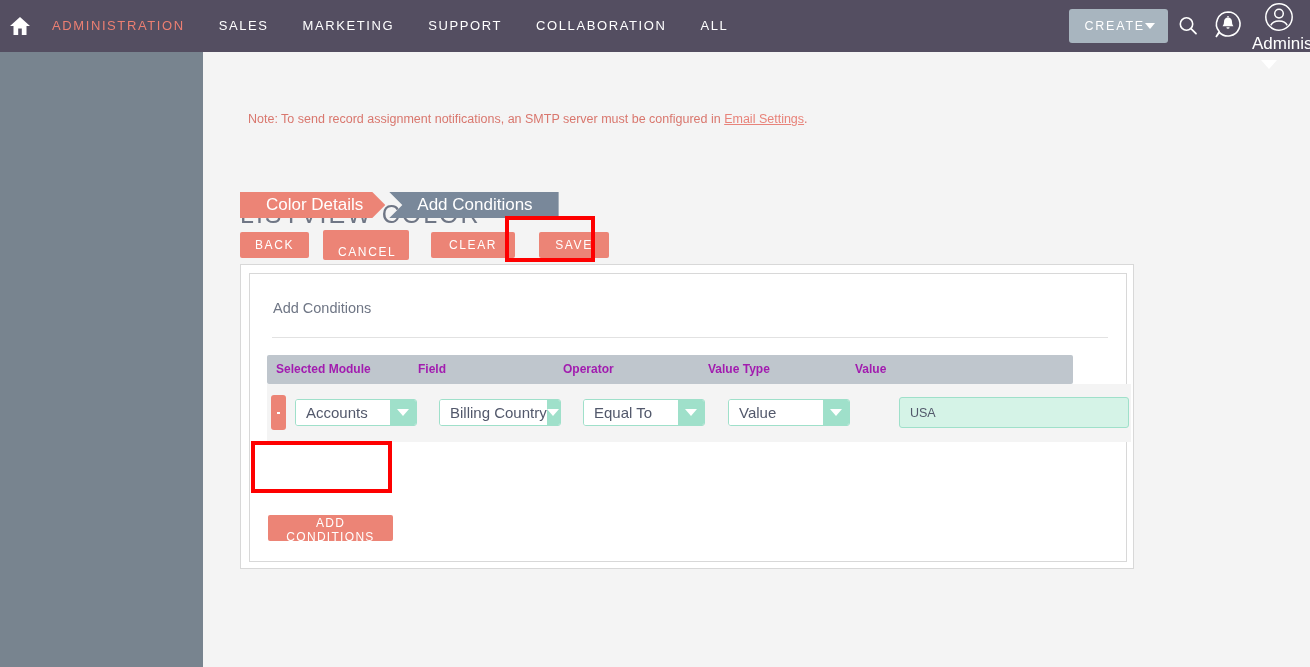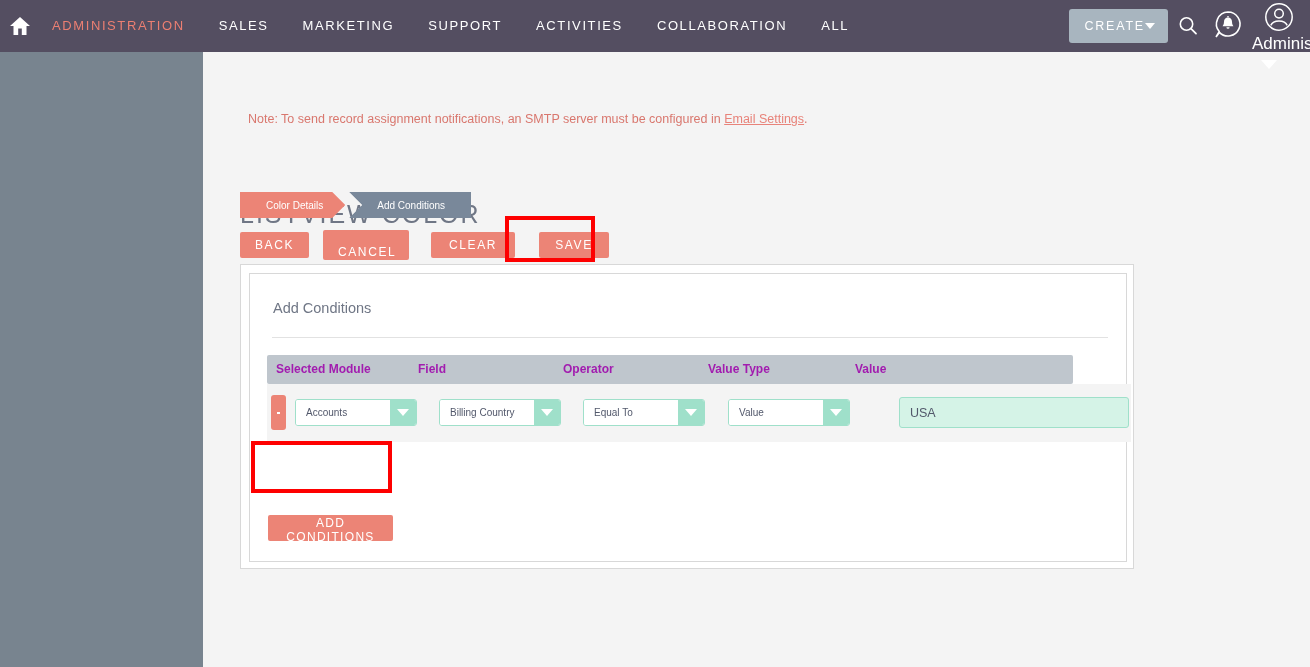--- a/index.html
+++ b/index.html
@@ -138,21 +138,21 @@
   
   #breadcrumb {
     position: absolute; left: 37px; top: 140px;
     height: 26px;
     display: flex;
   }
   .crumb {
     height: 26px;
     display: flex; align-items: center;
     color: #ffffff;
-    font-size: 10px;
+    font-size: 17px;
     padding: 0 30px;
     position: relative;
     cursor: pointer;
   }
   .crumb-1 {
     background: #ec8476;
     padding-left: 26px; padding-right: 22px;
     clip-path: polygon(0 0, calc(100% - 13px) 0, 100% 50%, calc(100% - 13px) 100%, 0 100%);
   }
   .crumb-2 {
@@ -262,21 +262,21 @@
     border: 1px solid #9fe0ca;
     border-radius: 3px;
     overflow: hidden;
     cursor: pointer;
     background: #ffffff;
   }
   .ddl-text {
     flex: 1;
     background: #ffffff;
     color: #52586b;
-    font-size: 10px;
+    font-size: 15px;
     display: flex; align-items: center;
     padding-left: 10px;
     white-space: nowrap;
   }
   .ddl-arrow {
     width: 26px;
     background: #9fe0ca;
     display: flex; align-items: center; justify-content: center;
   }
   .ddl-arrow i {
@@ -324,21 +324,20 @@
   <div id="home-icon">
     <svg width="22" height="20" viewBox="0 0 22 20">
       <path d="M11 1 L21 10 L17.5 10 L17.5 19 L12.8 19 L12.8 12.5 L9.2 12.5 L9.2 19 L4.5 19 L4.5 10 L1 10 Z" fill="#ffffff"></path>
     </svg>
   </div>
 
   <div class="nav-item active">ADMINISTRATION</div>
   <div class="nav-item">SALES</div>
   <div class="nav-item">MARKETING</div>
   <div class="nav-item">SUPPORT</div>
-  <div class="nav-item">ACTIVITIES</div>
   <div class="nav-item">COLLABORATION</div>
   <div class="nav-item">ALL</div>
 
   <div id="topbar-right">
     <button id="create-button">
       <span>CREATE</span>
       <span class="caret-down"></span>
     </button>
 
     <div class="hdr-icon">

